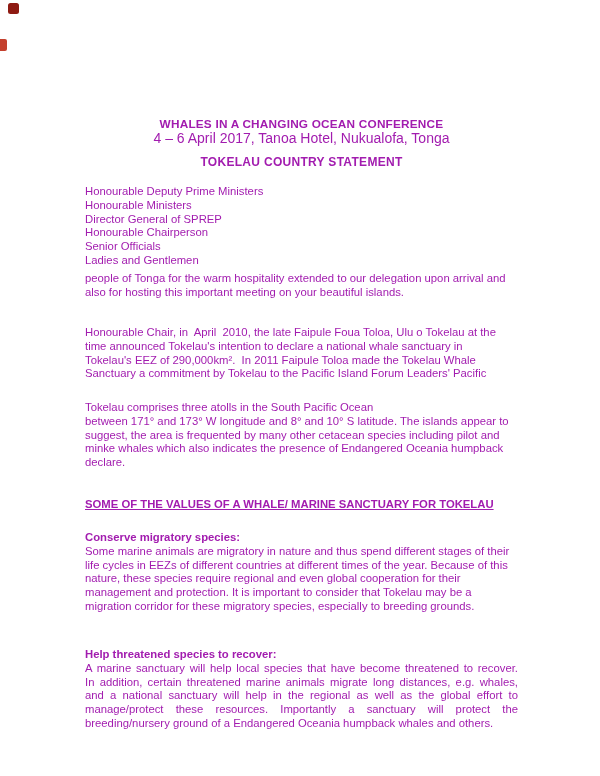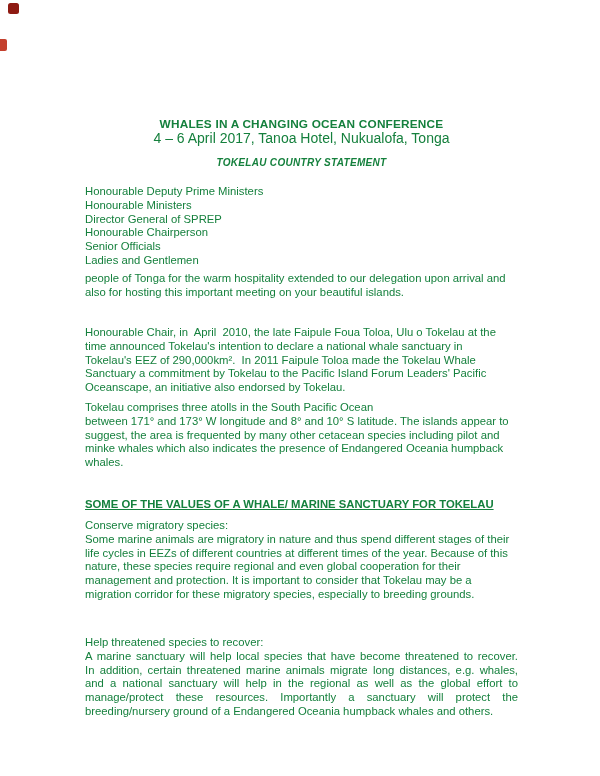--- a/index.html
+++ b/index.html
@@ -3,33 +3,33 @@
 <meta charset="utf-8">
 <style>
   html, body { margin: 0; padding: 0; background: #ffffff; }
   .page {
     position: relative;
     width: 600px;
     height: 776px;
     background: #ffffff;
     overflow: hidden;
     font-family: "Liberation Sans", "DejaVu Sans", sans-serif;
-    color: #15803d;
+    color: #a21caf;
     -webkit-font-smoothing: antialiased;
   }
   .blk { position: absolute; left: 85px; width: 433px; }
   .txt { font-size: 11.3px; line-height: 13.8px; }
   .ln  { white-space: pre; }
   .jln { text-align: justify; text-align-last: justify; }
   .ctr { text-align: center; }
   .conf-title { font-size: 11.8px; line-height: 14px; font-weight: 700; letter-spacing: .2px; }
   .date-line  { font-size: 14px; line-height: 14px; }
-  .doc-title  { font-size: 10px; line-height: 17px; font-weight: 700; letter-spacing: .3px; font-style: italic; }
+  .doc-title  { font-size: 12px; line-height: 17px; font-weight: 700; letter-spacing: .3px; }
   .sec-head   { font-size: 11.3px; line-height: 14px; font-weight: 700; text-decoration: underline; }
-  .sub-head   { font-weight: 400; }
+  .sub-head   { font-weight: 700; margin-top: 12px; }
   .mark { position: absolute; }
   .mark-corner { left: 8px; top: 3px;  width: 11px; height: 11px; border-radius: 2.5px; }
   .mark-edge   { left: 0;   top: 39px; width: 7px;  height: 12px; border-radius: 0 2px 2px 0; }
 </style>
 </head>
 <body>
 
 <div class="page">
 
   <div class="mark mark-corner" style="background-color: rgb(142, 26, 18);"></div>
@@ -51,29 +51,28 @@
   <div class="blk txt" style="top:272px">
     <div class="ln">people of Tonga for the warm hospitality extended to our delegation upon arrival and</div>
     <div class="ln">also for hosting this important meeting on your beautiful islands.</div>
   </div>
 
   <div class="blk txt" style="top:326px">
     <div class="ln">Honourable Chair, in  April  2010, the late Faipule Foua Toloa, Ulu o Tokelau at the</div>
     <div class="ln">time announced Tokelau's intention to declare a national whale sanctuary in</div>
     <div class="ln">Tokelau's EEZ of 290,000km².  In 2011 Faipule Toloa made the Tokelau Whale</div>
     <div class="ln">Sanctuary a commitment by Tokelau to the Pacific Island Forum Leaders' Pacific</div>
-    <div class="ln">Oceanscape, an initiative also endorsed by Tokelau.</div>
   </div>
 
   <div class="blk txt" style="top:401px">
     <div class="ln">Tokelau comprises three atolls in the South Pacific Ocean</div>
     <div class="ln">between 171° and 173° W longitude and 8° and 10° S latitude. The islands appear to</div>
     <div class="ln">suggest, the area is frequented by many other cetacean species including pilot and</div>
     <div class="ln">minke whales which also indicates the presence of Endangered Oceania humpback</div>
-    <div class="ln">whales.</div>
+    <div class="ln">declare.</div>
   </div>
 
   <div class="blk sec-head" style="top:497px">SOME OF THE VALUES OF A WHALE/ MARINE SANCTUARY FOR TOKELAU</div>
 
   <div class="blk txt" style="top:519px">
     <div class="ln sub-head">Conserve migratory species:</div>
     <div class="ln">Some marine animals are migratory in nature and thus spend different stages of their</div>
     <div class="ln">life cycles in EEZs of different countries at different times of the year. Because of this</div>
     <div class="ln">nature, these species require regional and even global cooperation for their</div>
     <div class="ln">management and protection. It is important to consider that Tokelau may be a</div>

